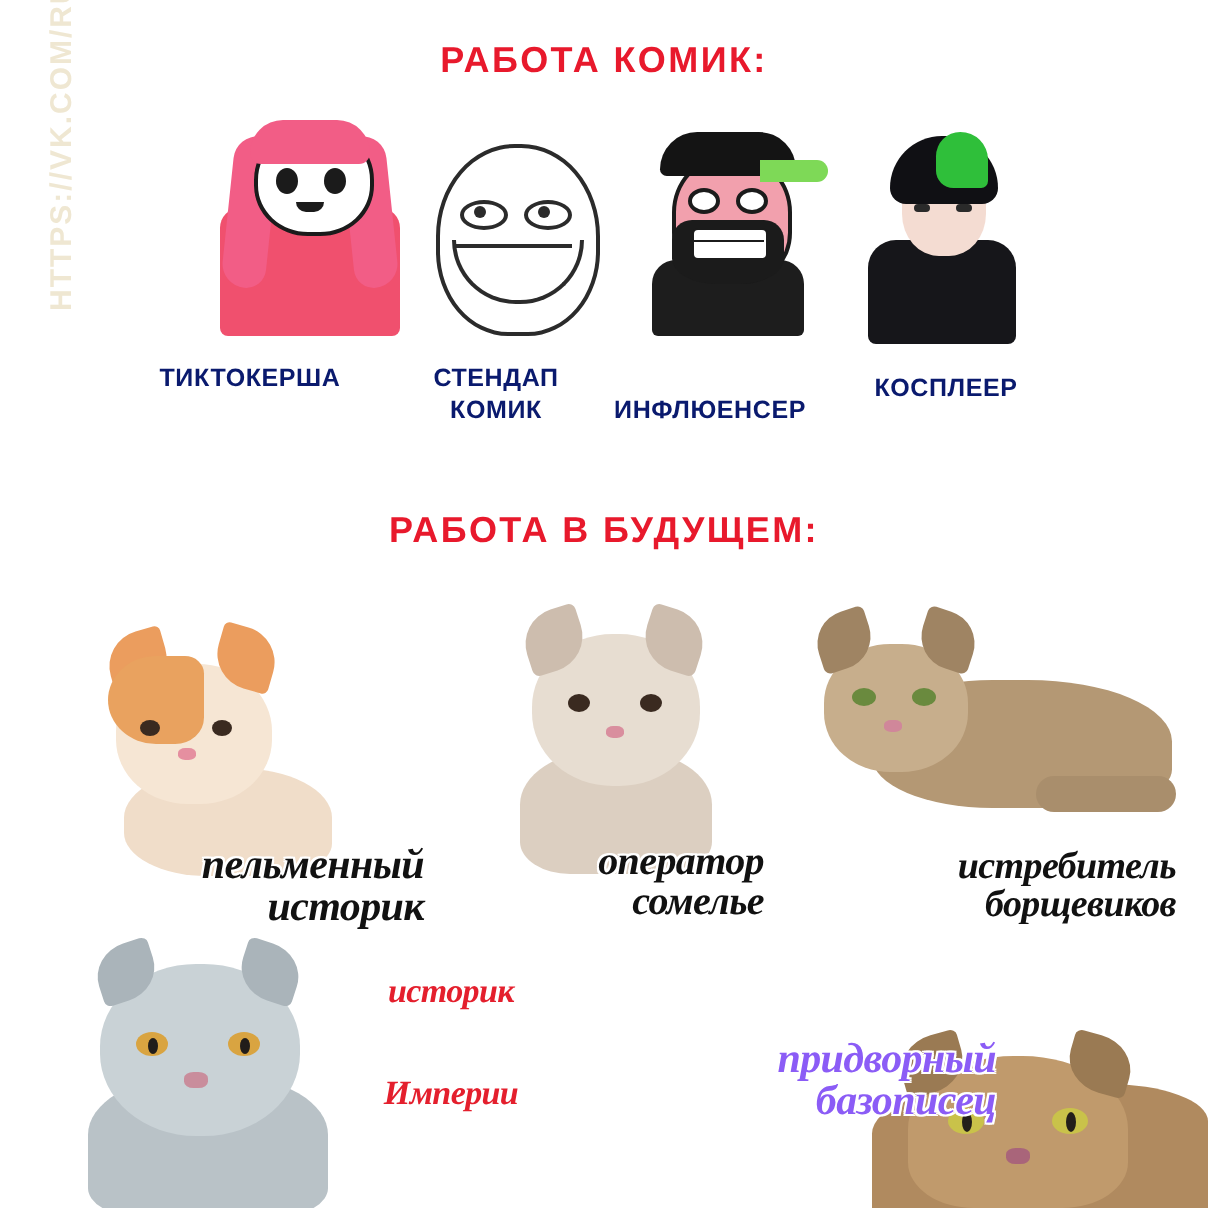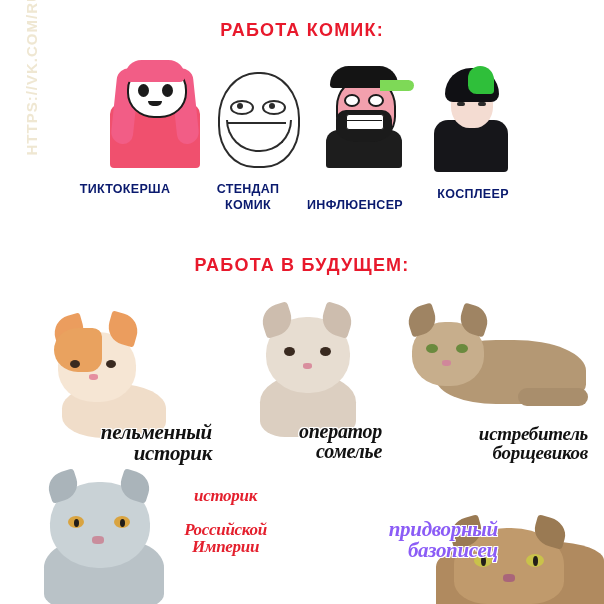--- a/index.html
+++ b/index.html
@@ -419,21 +419,21 @@
   </div>
 
   <div class="hand" id="l3">
     <span>истребитель</span><br>
     <span>борщевиков</span>
   </div>
 
   <div class="hand red" id="l4">
     <span>историк</span><br>
     <br>
-    <span>Российской</span><br>
+    <br>
     <span>Империи</span>
   </div>
 
   <div class="hand blue" id="l5">
     <span>придворный</span><br>
     <span>базописец</span>
   </div>
 
 </div>
 

